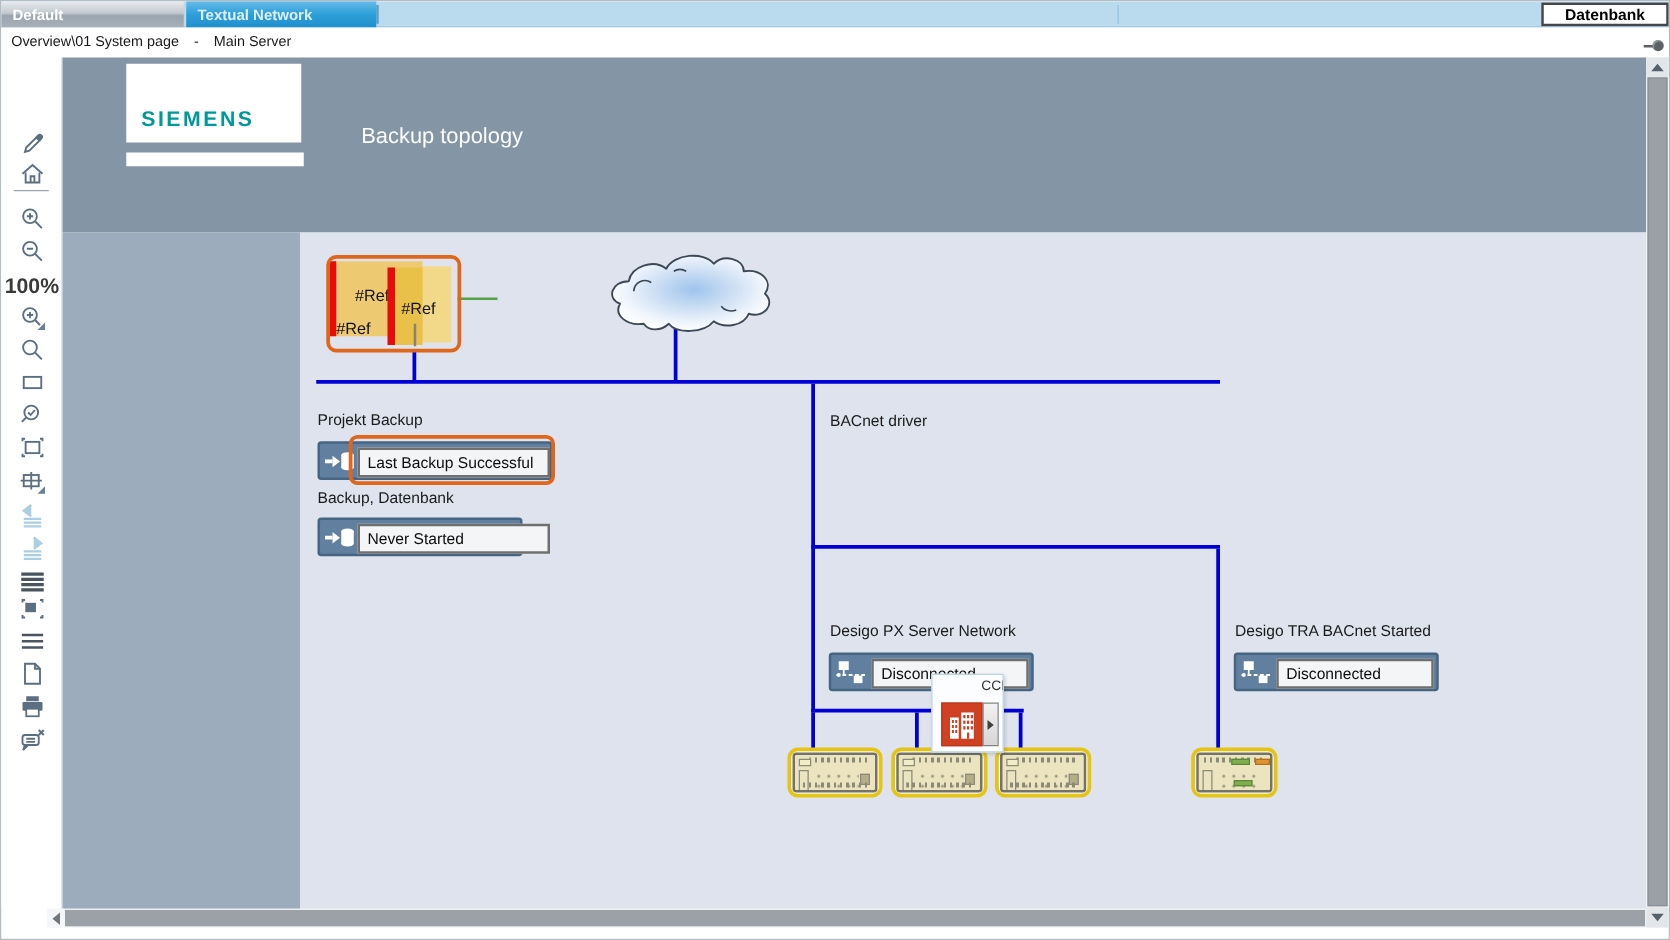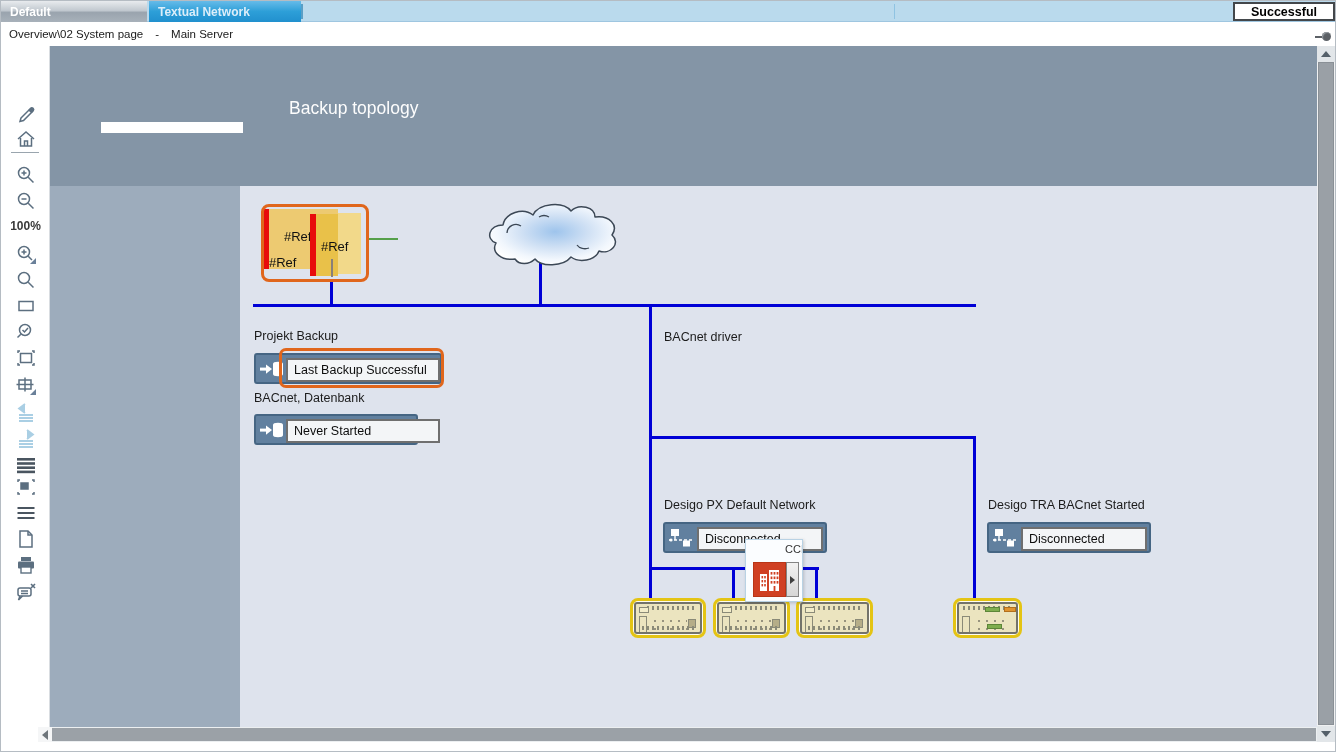--- a/index.html
+++ b/index.html
@@ -23,21 +23,21 @@
   .crumbrow .sep{margin-left:12px;}
   .crumbrow .target{margin-left:12px;}
   .pin-icon{position:absolute;right:6px;top:10px;width:16px;height:10px;}
   .pin-icon .stem{position:absolute;left:0;top:4px;width:8px;height:2px;background:#5c6166;}
   .pin-icon .head{position:absolute;right:0;top:0;width:9px;height:9px;border-radius:50%;background:#5c6166;box-shadow:inset 1px 1px 1px #9aa0a5;}
   
   .toolbar{position:absolute;left:0;top:45px;width:49px;height:681px;background:#ffffff;border-right:1px solid #d9dde1;}
   .tb{position:absolute;left:14px;width:22px;height:22px;}
   .tb svg{display:block;}
   .tb-div{position:absolute;left:10px;width:28px;height:1px;background:#9aa5ae;}
-  .zoomlvl{position:absolute;left:0;width:49px;text-align:center;font-size:12px;font-weight:bold;color:#3a3a3a;}
+  .zoomlvl{position:absolute;left:0;width:49px;text-align:center;font-size:17px;font-weight:bold;color:#3a3a3a;}
   
   .banner{position:absolute;left:49px;top:45px;width:1267px;height:140px;background:#8495a6;}
   .brandbox{position:absolute;left:100px;top:50px;width:140px;height:63px;background:#ffffff;display:flex;align-items:flex-end;padding:0 0 8px 12px;}
   .brand{font-size:17px;font-weight:bold;letter-spacing:2px;color:#00999a;}
   .brandstripe{position:absolute;left:100px;top:121px;width:142px;height:11px;background:#ffffff;}
   .pagetitle{position:absolute;left:288px;top:97px;font-size:17.5px;color:#fdfdfd;}
   .canvas-margin{position:absolute;left:49px;top:185px;width:190px;height:541px;background:#9dacbc;}
   .canvas-main{position:absolute;left:239px;top:185px;width:1077px;height:541px;background:#dee3ed;}
   
   .bline{position:absolute;background:#0000d6;}
@@ -91,26 +91,26 @@
   <div class="tabbar">
     <div class="tab tab-default">
       <span>Default</span>
     </div>
     <div class="tab tab-textual">
       <span>Textual Network</span>
     </div>
     <div class="tab-div" style="left:300px"></div>
     <div class="tab-div" style="left:893px;background:#8fc3e2;width:1px"></div>
     <div class="mode-btn">
-      <span>Successful</span>
+      <span>Datenbank</span>
     </div>
   </div>
 
   <div class="crumbrow">
-    <span class="path">Overview\02 System page</span>
+    <span class="path">Overview\01 System page</span>
     <span class="sep">-</span>
     <span class="target">Main Server</span>
     <span class="pin-icon">
         <span class="stem"></span>
         <span class="head"></span>
       </span>
   </div>
 
   <div class="toolbar">
     <div class="tb" style="top:56px">
@@ -229,20 +229,23 @@
       <svg width="22" height="22" viewBox="0 0 22 22" fill="none" stroke="#5c6f80" stroke-width="1.5">
           <rect x="3" y="7" width="13" height="8" rx="2"></rect>
           <path d="M5 15 l-1.5 4 4-4"></path>
           <path d="M6 10 h7 M6 12.5 h7"></path>
           <path d="M16 3 l4 4 M20 3 l-4 4" stroke-width="1.6"></path>
         </svg>
     </div>
   </div>
 
   <div class="banner"></div>
+  <div class="brandbox">
+    <span class="brand">SIEMENS</span>
+  </div>
   <div class="brandstripe"></div>
   <div class="pagetitle">Backup topology</div>
 
   <div class="canvas-margin"></div>
   <div class="canvas-main"></div>
 
   <div class="bline" style="left:252px;top:303px;width:723px;height:3px"></div>
   <div class="bline" style="left:329px;top:279px;width:3px;height:26px"></div>
   <div class="bline" style="left:538px;top:252px;width:3px;height:53px"></div>
   <div class="bline" style="left:648px;top:306px;width:3px;height:263px"></div>
@@ -290,37 +293,37 @@
           <polygon points="7,4.5 13,9.1 7,13.7"></polygon>
           <rect x="14" y="4" width="10" height="10"></rect>
           <ellipse cx="19" cy="4" rx="5" ry="2.2"></ellipse>
           <ellipse cx="19" cy="14" rx="5" ry="2.2"></ellipse>
         </svg>
     </span>
     <span class="wfield" style="left:30px;width:154px">Last Backup Successful</span>
   </div>
   <div class="sel-box" style="left:278px;top:347px;width:165px;height:40px;border-radius:7px"></div>
 
-  <div class="node-label" style="left:253px;top:390px">BACnet, Datenbank</div>
+  <div class="node-label" style="left:253px;top:390px">Backup, Datenbank</div>
   <div class="widget" style="left:253px;top:413px;width:164px">
     <span class="wicon">
       <svg width="26" height="18" viewBox="0 0 26 18" fill="#ffffff">
           <rect x="1" y="7.6" width="6" height="3"></rect>
           <polygon points="7,4.5 13,9.1 7,13.7"></polygon>
           <rect x="14" y="4" width="10" height="10"></rect>
           <ellipse cx="19" cy="4" rx="5" ry="2.2"></ellipse>
           <ellipse cx="19" cy="14" rx="5" ry="2.2"></ellipse>
         </svg>
     </span>
     <span class="wfield" style="left:30px;width:154px">Never Started</span>
   </div>
 
   <div class="node-label" style="left:663px;top:329px">BACnet driver</div>
 
-  <div class="node-label" style="left:663px;top:497px">Desigo PX Default Network</div>
+  <div class="node-label" style="left:663px;top:497px">Desigo PX Server Network</div>
   <div class="widget" style="left:662px;top:521px;width:164px">
     <span class="wicon">
       <svg width="24" height="20" viewBox="0 0 24 20">
           <rect x="2" y="1" width="8" height="7" fill="#ffffff"></rect>
           <path d="M6 8 V12" stroke="#ffffff" stroke-width="1.4"></path>
           <path d="M0 12 H24" stroke="#ffffff" stroke-width="1.6" stroke-dasharray="3 2"></path>
           <circle cx="2" cy="12" r="1.6" fill="#ffffff"></circle>
           <rect x="14" y="12.5" width="7" height="6" fill="#ffffff"></rect>
         </svg>
     </span>

